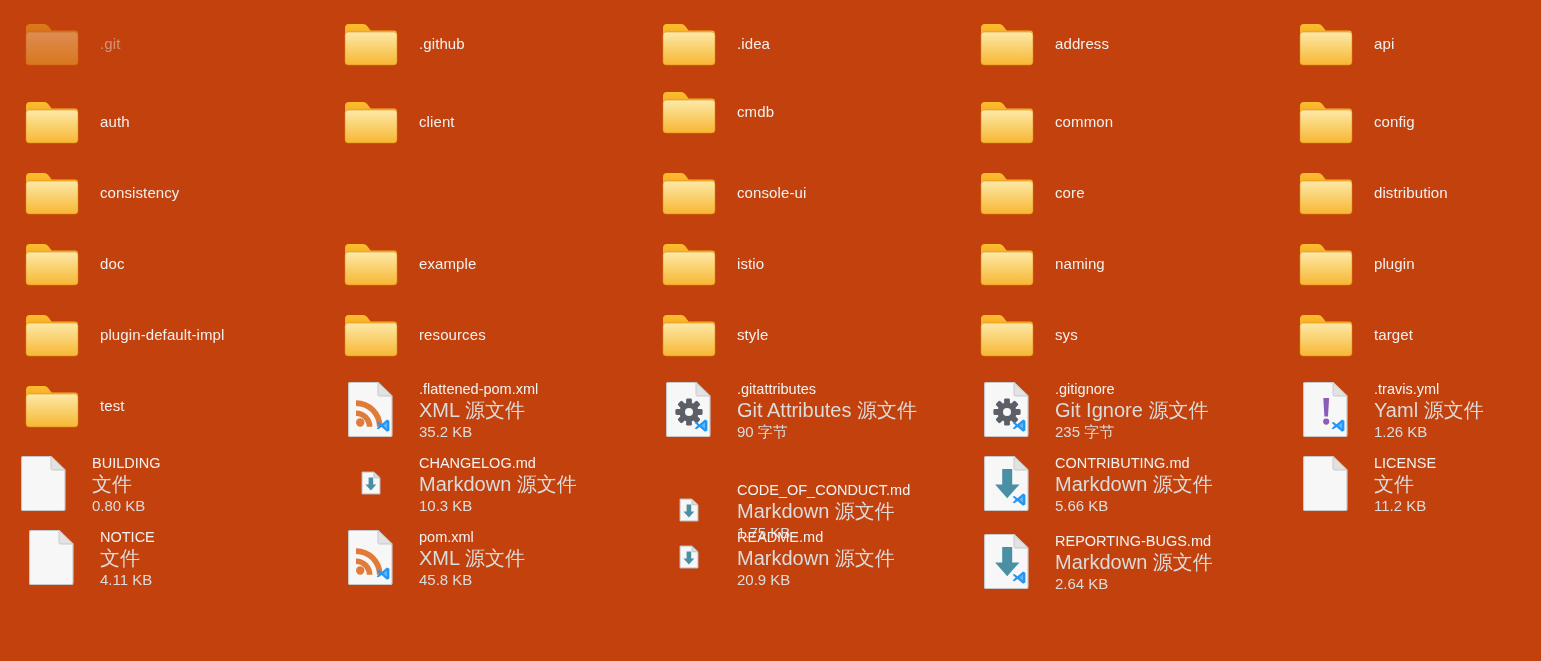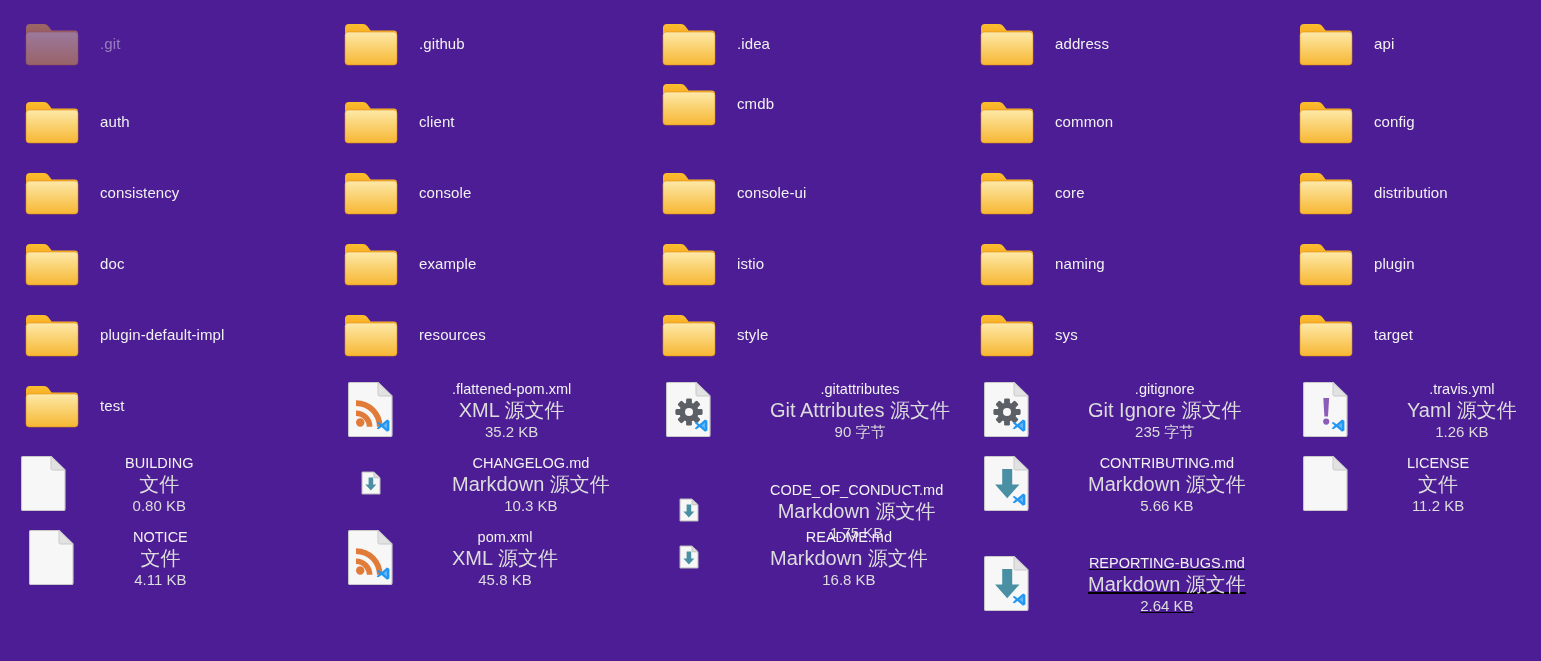--- a/index.html
+++ b/index.html
@@ -5,22 +5,21 @@
   * { margin:0; padding:0; box-sizing:border-box; }
   html,body{
     width:1541px; height:661px;
     background:#1a1a1a;
     overflow:hidden;
     font-family:"Liberation Sans","DejaVu Sans",sans-serif;
   }
   #desktop{
     position:relative;
     width:1541px; height:661px;
-    background:#4c1d95;
-    text-align:center;
+    background:#c2410c;
   }
 
   
   .item{
     position:absolute;
     display:flex;
     align-items:flex-start;
   }
   .icon-wrap{
     flex:0 0 auto;
@@ -46,21 +45,21 @@
     color:#f0f0f0;
     white-space:nowrap;
     letter-spacing:.1px;
   }
   .folder-item.dimmed{ opacity:.45; }
 
   
   .folder-svg{ width:54px; height:45px; display:block; }
 
   
-  .file-item{ width:320px; height:66px;gap:33px; }
+  .file-item{ width:320px; height:66px; }
   .file-item .icon-wrap{
     width:56px; height:58px;
     margin-top:2px;
   }
   .file-item .labels{ margin-left:20px; padding-top:1px; }
   .file-name{
     font-size:14.5px;
     line-height:21px;
     color:#f2f2f2;
     white-space:nowrap;
@@ -236,21 +235,21 @@
     </defs>
     <path d="M1 6 q0-4 4-4 h14 q2.6 0 4.2 2 l3.4 4.4 h23.2 q3.2 0 3.2 3.2 v4 H1 Z" fill="url(#ft)"></path>
     <rect x="1" y="10" width="52" height="33" rx="3.2" fill="url(#fg)"></rect>
     <rect x="1" y="10" width="52" height="33" rx="3.2" fill="none" stroke="#e08a12" stroke-width="1" opacity=".55"></rect>
   </svg>
       </span>
       <span class="labels">
         <span class="folder-name">client</span>
       </span>
     </div>
-    <div class="item folder-item" style="left: 661px; top: 76px;">
+    <div class="item folder-item" style="left: 661px; top: 84px;">
       <span class="icon-wrap">
         <svg class="folder-svg" viewBox="0 0 54 45">
     <defs>
       <linearGradient id="fg" x1="0" y1="0" x2="0" y2="1">
         <stop offset="0" stop-color="#fde9a8"></stop>
         <stop offset="1" stop-color="#f7b733"></stop>
       </linearGradient>
       <linearGradient id="ft" x1="0" y1="0" x2="0" y2="1">
         <stop offset="0" stop-color="#fcbe2e"></stop>
         <stop offset="1" stop-color="#f5a623"></stop>
@@ -322,42 +321,20 @@
         <stop offset="1" stop-color="#f5a623"></stop>
       </linearGradient>
     </defs>
     <path d="M1 6 q0-4 4-4 h14 q2.6 0 4.2 2 l3.4 4.4 h23.2 q3.2 0 3.2 3.2 v4 H1 Z" fill="url(#ft)"></path>
     <rect x="1" y="10" width="52" height="33" rx="3.2" fill="url(#fg)"></rect>
     <rect x="1" y="10" width="52" height="33" rx="3.2" fill="none" stroke="#e08a12" stroke-width="1" opacity=".55"></rect>
   </svg>
       </span>
       <span class="labels">
         <span class="folder-name">consistency</span>
-      </span>
-    </div>
-    <div class="item folder-item" style="left: 343px; top: 165px;">
-      <span class="icon-wrap">
-        <svg class="folder-svg" viewBox="0 0 54 45">
-    <defs>
-      <linearGradient id="fg" x1="0" y1="0" x2="0" y2="1">
-        <stop offset="0" stop-color="#fde9a8"></stop>
-        <stop offset="1" stop-color="#f7b733"></stop>
-      </linearGradient>
-      <linearGradient id="ft" x1="0" y1="0" x2="0" y2="1">
-        <stop offset="0" stop-color="#fcbe2e"></stop>
-        <stop offset="1" stop-color="#f5a623"></stop>
-      </linearGradient>
-    </defs>
-    <path d="M1 6 q0-4 4-4 h14 q2.6 0 4.2 2 l3.4 4.4 h23.2 q3.2 0 3.2 3.2 v4 H1 Z" fill="url(#ft)"></path>
-    <rect x="1" y="10" width="52" height="33" rx="3.2" fill="url(#fg)"></rect>
-    <rect x="1" y="10" width="52" height="33" rx="3.2" fill="none" stroke="#e08a12" stroke-width="1" opacity=".55"></rect>
-  </svg>
-      </span>
-      <span class="labels">
-        <span class="folder-name">console</span>
       </span>
     </div>
     <div class="item folder-item" style="left: 661px; top: 165px;">
       <span class="icon-wrap">
         <svg class="folder-svg" viewBox="0 0 54 45">
     <defs>
       <linearGradient id="fg" x1="0" y1="0" x2="0" y2="1">
         <stop offset="0" stop-color="#fde9a8"></stop>
         <stop offset="1" stop-color="#f7b733"></stop>
       </linearGradient>
@@ -878,24 +855,24 @@
       <span class="icon-wrap">
         <svg class="doc-svg-small" viewBox="0 0 20 24">
     <path d="M1 1 h12 l6 5.8 V23 h-18 Z" fill="#f7f7f7" stroke="#b9b9b9" stroke-width="1" stroke-linejoin="round"></path>
     <path d="M13 1 v5 q0 .8 .8 .8 h5.2 Z" fill="#dcdcdc" stroke="#b9b9b9" stroke-width=".8"></path>
     <path d="M7.6 6.4 h4.6 v7.2 h3.1 L9.9 19.6 L4.4 13.6 h3.2 Z" fill="#4a90a4"></path>
   </svg>
       </span>
       <span class="labels">
         <span class="file-name">README.md</span>
         <span class="file-type">Markdown 源文件</span>
-        <span class="file-size">16.8 KB</span>
-      </span>
-    </div>
-    <div class="item file-item" style="left: 979px; top: 552px; text-decoration: underline;">
+        <span class="file-size">20.9 KB</span>
+      </span>
+    </div>
+    <div class="item file-item" style="left: 979px; top: 530px;">
       <span class="icon-wrap">
         <svg class="doc-svg" viewBox="0 0 46 56">
     <path d="M2 1.5 h28 l14 13.5 v39 q0 1.5-1.5 1.5 h-40.5 q-1.5 0-1.5-1.5 v-51 q0-1.5 1.5-1.5 Z" fill="#f7f7f7" stroke="#c9c9c9" stroke-width="1.2" stroke-linejoin="round"></path>
     <path d="M30 1.5 v12 q0 1.5 1.5 1.5 h12.5 Z" fill="#e2e2e2" stroke="#c9c9c9" stroke-width="1"></path>
     <g fill="#4a90a4">
     <path d="M18.2 14 h10 v15.4 h7.3 L23.2 43.2 L11.1 29.4 h7.1 Z"></path>
   </g>
     <g transform="translate(27,38)">
     <path d="M12 0.5 L6.5 5.3 L3.4 2.9 L1.6 3.8 L4.6 6.6 L1.6 9.4 L3.4 10.3 L6.5 7.9 L12 12.7 L14.4 11.5 V1.7 Z" fill="#2196f3"></path>
     <path d="M12 3.4 L8.3 6.6 L12 9.8 Z" fill="#ffffff" opacity=".30"></path>

